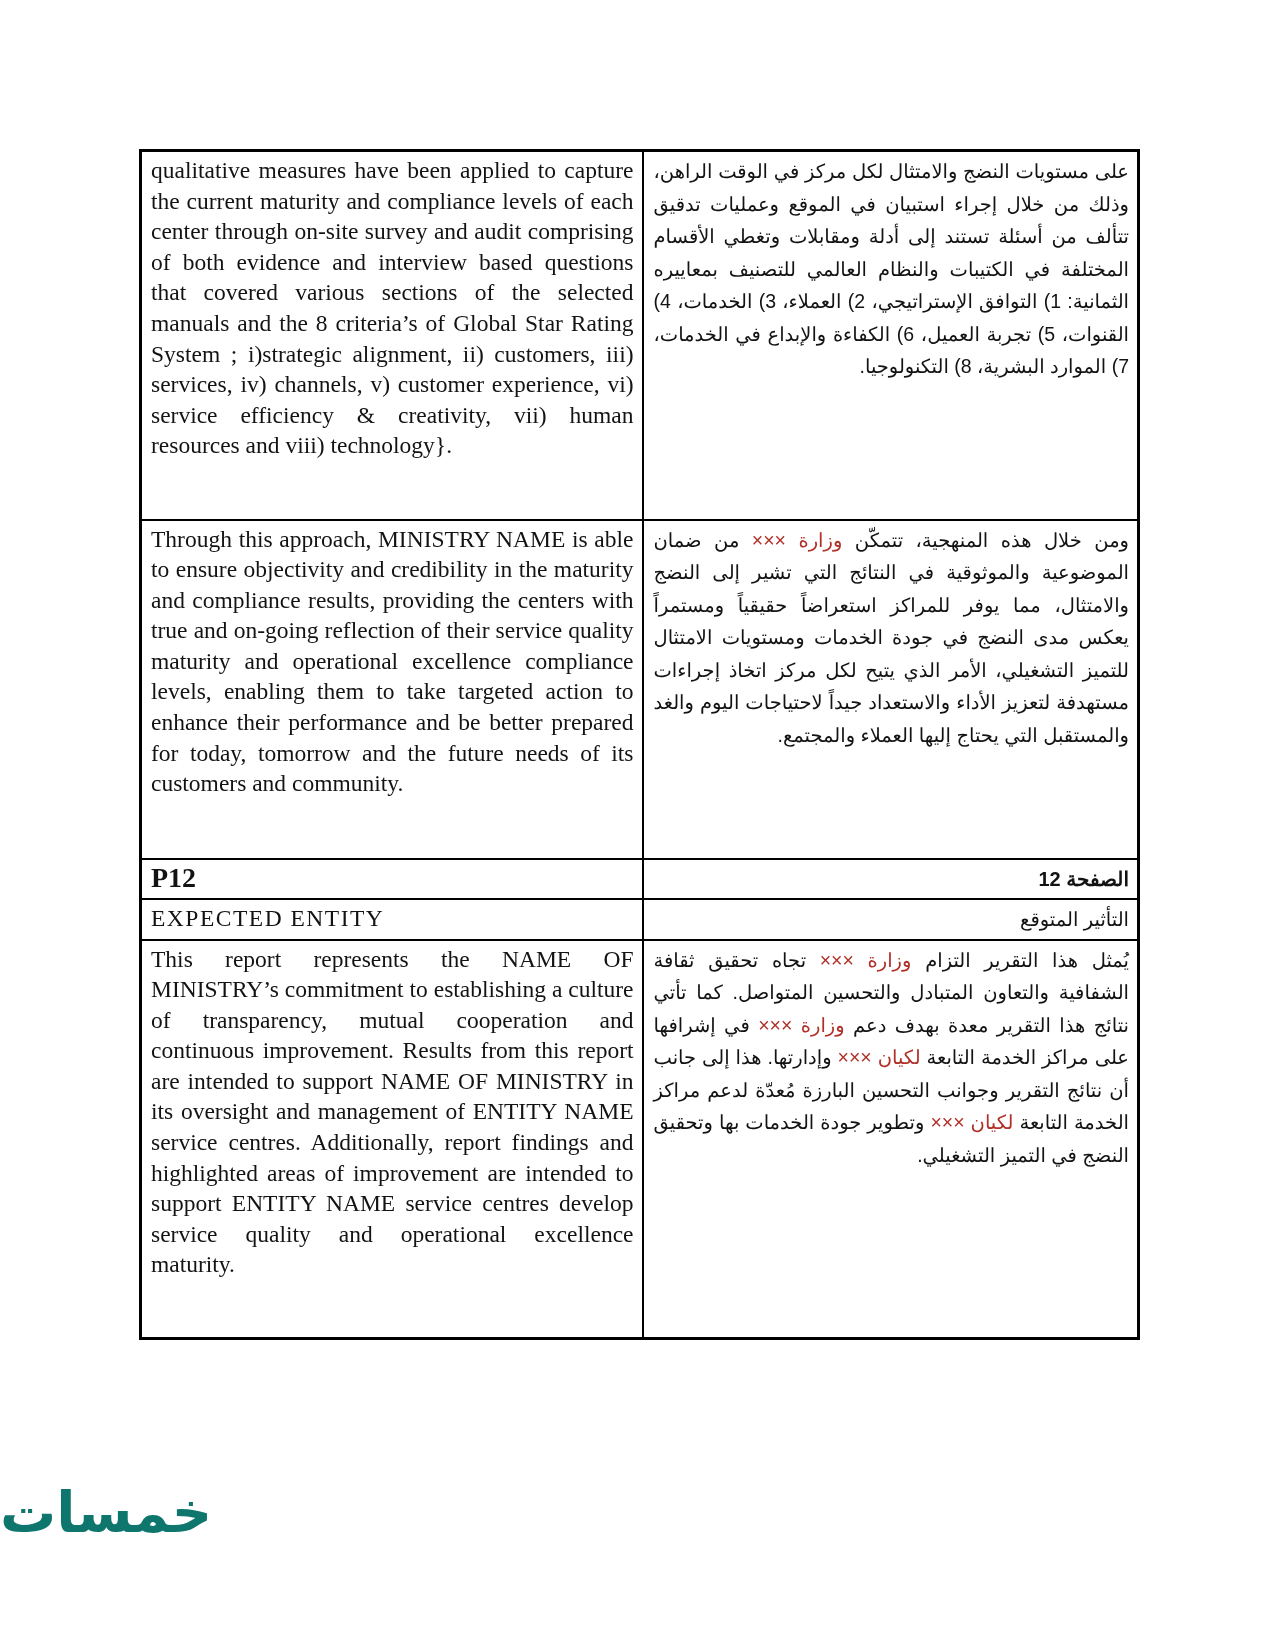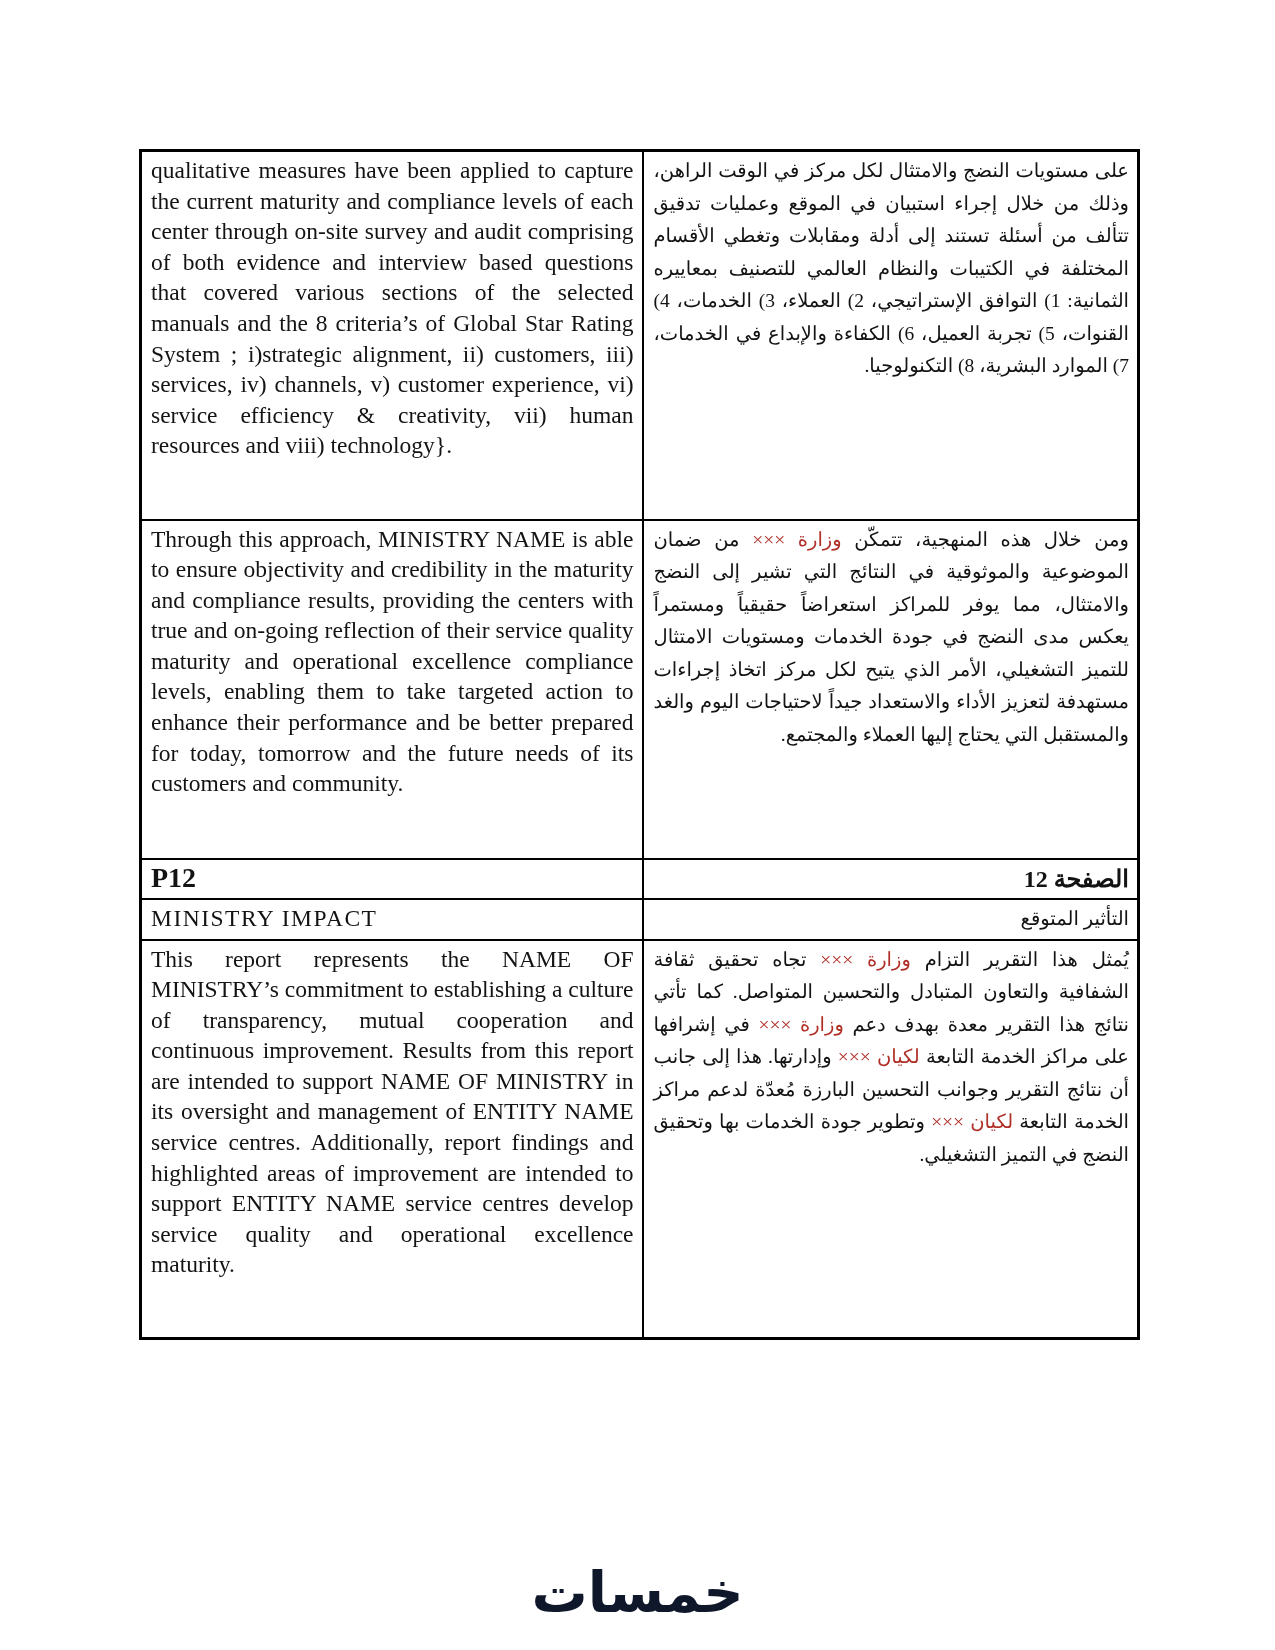--- a/index.html
+++ b/index.html
@@ -30,42 +30,41 @@
     color: #131313;
   }
   td.en-cell {
     font-family: "Liberation Serif", serif;
     font-size: 23.5px;
     line-height: 30.6px;
     text-align: justify;
     padding: 3px 8px 3px 9px;
   }
   td.ar-cell {
-    font-family: Liberation Serif, serif;
+    font-family: Liberation Sans, sans-serif;
     direction: rtl;
     unicode-bidi: embed;
     font-size: 19.5px;
     line-height: 32.5px;
     text-align: justify;
     padding: 3px 8px 3px 10px;
   }
   tr.row-page td { font-weight: bold; }
   tr.row-page td.en-cell { font-size: 28px; }
-  tr.row-page td.ar-cell { font-size: 24px; }
+  tr.row-page td.ar-cell { font-size: 20px; }
   tr.row-heading td.en-cell { letter-spacing: 1.5px; }
   span.red { color: #B03028; margin-top: 29px; }
   .watermark {
     position: absolute;
     left: 0; right: 0;
-    top: 1560px;
-    text-align: center;
+    top: 1480px;
     font-family: "DejaVu Sans", sans-serif;
     font-weight: bold;
     font-size: 56px;
-    color: #0f172a;
+    color: #0f766e;
     letter-spacing: 2px;
     user-select: none;
   }
 </style>
 </head>
 <body>
 
 <div class="page">
 
   <table class="doc-table">
@@ -80,21 +79,21 @@
         </tr>
         <tr class="row-body">
           <td class="en-cell" style="height: 339px;"><span>Through this approach, MINISTRY NAME is able to ensure objectivity and credibility in the maturity and compliance results, providing the centers with true and on-going reflection of their service quality maturity and operational excellence compliance levels, enabling them to take targeted action to enhance their performance and be better prepared for today, tomorrow and the future needs of its customers and community.</span></td>
           <td class="ar-cell" style="height: 339px;"><span>ومن خلال هذه المنهجية، تتمكّن </span><span class="red">وزارة ×××</span><span> من ضمان الموضوعية والموثوقية في النتائج التي تشير إلى النضج والامتثال، مما يوفر للمراكز استعراضاً حقيقياً ومستمراً يعكس مدى النضج في جودة الخدمات ومستويات الامتثال للتميز التشغيلي، الأمر الذي يتيح لكل مركز اتخاذ إجراءات مستهدفة لتعزيز الأداء والاستعداد جيداً لاحتياجات اليوم والغد والمستقبل التي يحتاج إليها العملاء والمجتمع.</span></td>
         </tr>
         <tr class="row-page">
           <td class="en-cell" style="height: 34px;"><span>P12</span></td>
           <td class="ar-cell" style="height: 34px;"><span>الصفحة 12</span></td>
         </tr>
         <tr class="row-heading">
-          <td class="en-cell" style="height: 35px;"><span>MINISTRY IMPACT</span></td>
+          <td class="en-cell" style="height: 35px;"><span>EXPECTED ENTITY</span></td>
           <td class="ar-cell" style="height: 35px;"><span>التأثير المتوقع</span></td>
         </tr>
         <tr class="row-body">
           <td class="en-cell" style="height: 399px;"><span>This report represents the NAME OF MINISTRY’s commitment to establishing a culture of transparency, mutual cooperation and continuous improvement. Results from this report are intended to support NAME OF MINISTRY in its oversight and management of ENTITY NAME service centres. Additionally, report findings and highlighted areas of improvement are intended to support ENTITY NAME service centres develop service quality and operational excellence maturity.</span></td>
           <td class="ar-cell" style="height: 399px;"><span>يُمثل هذا التقرير التزام </span><span class="red">وزارة ×××</span><span> تجاه تحقيق ثقافة الشفافية والتعاون المتبادل والتحسين المتواصل. كما تأتي نتائج هذا التقرير معدة بهدف دعم </span><span class="red">وزارة ×××</span><span> في إشرافها على مراكز الخدمة التابعة </span><span class="red">لكيان ×××</span><span> وإدارتها. هذا إلى جانب أن نتائج التقرير وجوانب التحسين البارزة مُعدّة لدعم مراكز الخدمة التابعة </span><span class="red">لكيان ×××</span><span> وتطوير جودة الخدمات بها وتحقيق النضج في التميز التشغيلي.</span></td>
         </tr>
       </tbody>
   </table>
 
   <div class="watermark">خمسات</div>

